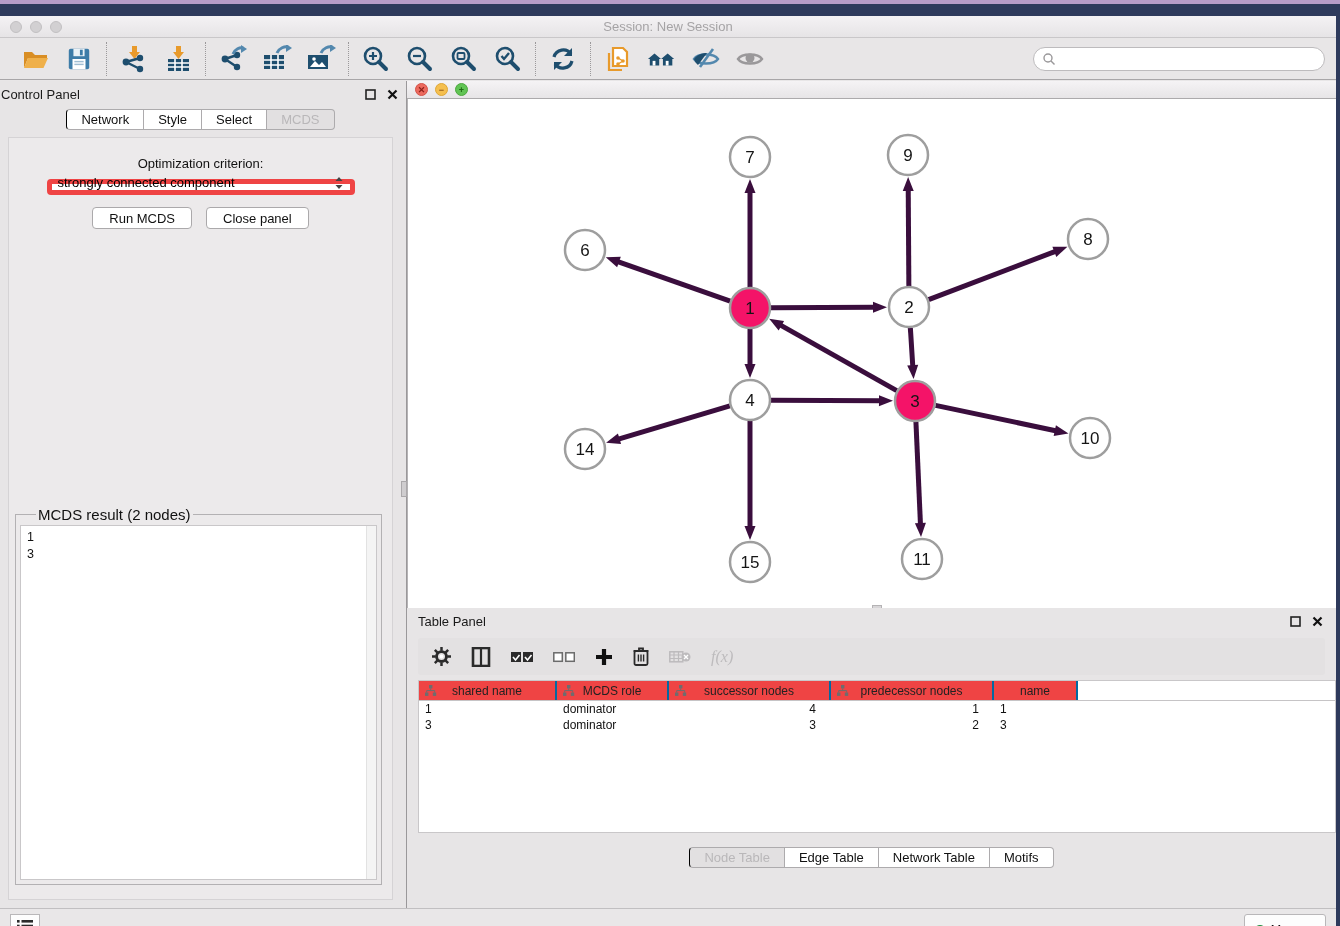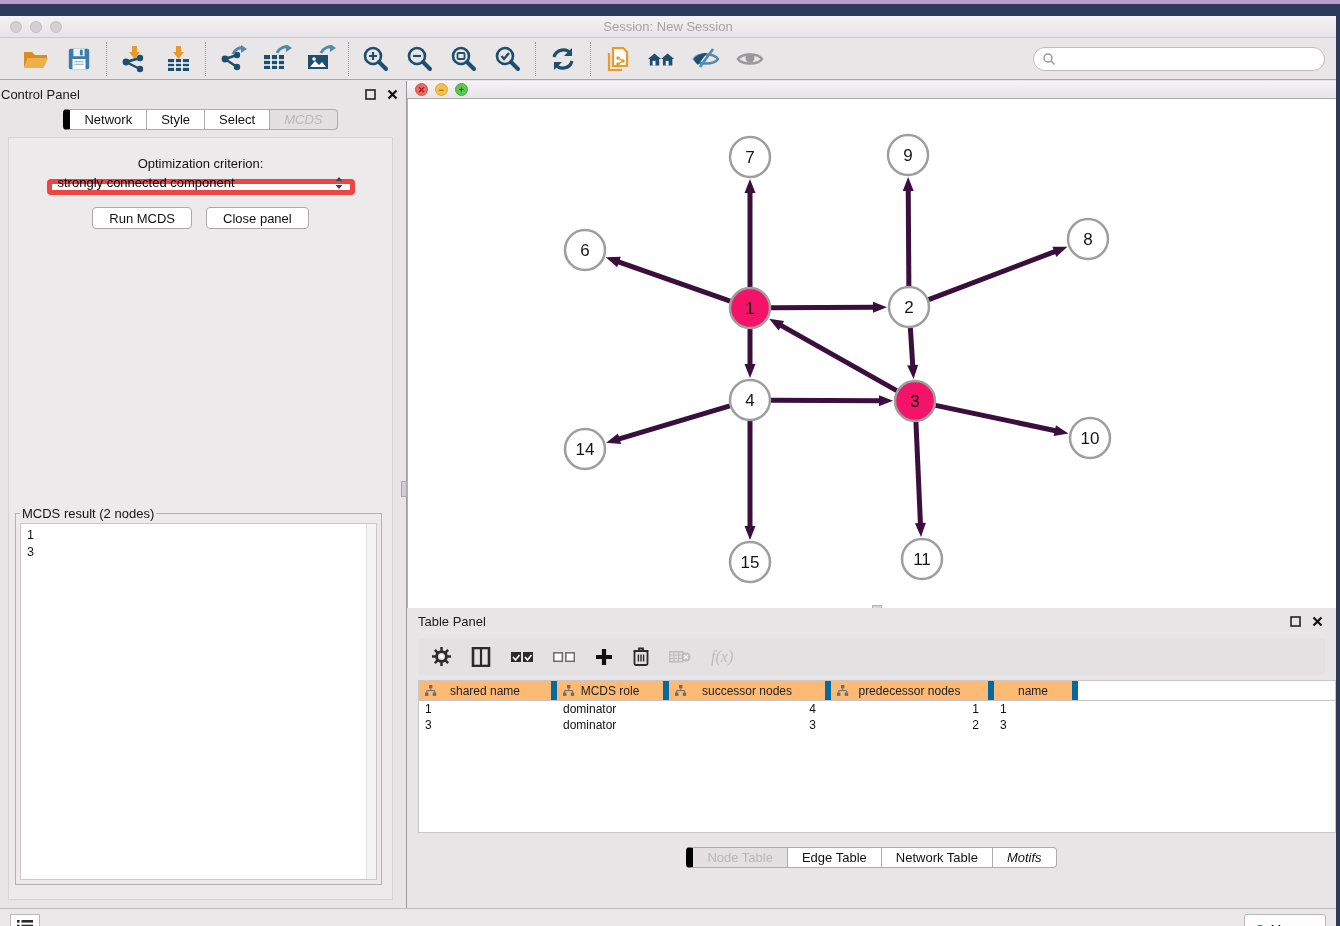--- a/index.html
+++ b/index.html
@@ -29,31 +29,31 @@
   .v-split { width:6px; background:#E7E5E6; border-right:1px solid #9A989A; position:relative; }
   .v-split .handle { position:absolute; left:0px; top:400px; width:6px; height:16px; background:#CFCDCF; border:1px solid #AAA8AA; }
   .right-region { flex:1; display:flex; flex-direction:column; position:relative; }
 
   
   .cp-header { height:26px; display:flex; align-items:center; padding:0 1px; font-size:13px; color:#1a1a1a; }
   .cp-header .spacer, .tp-header .spacer { flex:1; }
   .win-btn { width:16px; height:16px; display:flex; align-items:center; justify-content:center; margin-left:6px; }
   .seg-tabs { display:flex; justify-content:center; margin-top:2px; }
   .seg { border:1px solid #ADABAD; background:#fff; font-size:13px; color:#111; padding:2px 14px; height:21px; line-height:16px; border-left:none; }
-  .seg:first-child { border-left:7px solid #000000; border-radius:4px 0 0 4px; }
-  .seg:last-child { border-radius:0 4px 4px 0;font-style:italic; }
+  .seg:first-child { border-left:1px solid #000000; border-radius:4px 0 0 4px; }
+  .seg:last-child { border-radius:0 4px 4px 0; }
   .seg.selected { background:#E2E0E1; color:#B9B7B9; }
   .cp-body { position:absolute; left:8px; right:8px; top:56px; bottom:8px; background:#ECEAEB; border:1px solid #D5D3D5; }
   .opt-label { text-align:center; margin-top:18px; font-size:13px; color:#111; }
   .select { margin:8px auto 0; width:308px; height:16px; background:#fff; border:5px solid #ef4444; border-radius:4px; display:flex; align-items:flex-end; padding:0 6px; font-size:13px; }
   .select .val { flex:1; }
   .btn-row { display:flex; justify-content:center; gap:14px; margin-top:12px; }
   .push-btn { background:#fff; border:1px solid #ABA9AB; border-radius:4px; height:22px; padding:0 16px; font-size:13px; color:#111; font-family:"Liberation Sans",sans-serif; }
   .result-box { position:absolute; left:6px; right:10px; top:368px; bottom:14px; border:1px solid #B3B1B3; }
-  .result-box legend { font-size:13px; color:#111; margin-left:4px; padding:0 2px; }
+  .result-box legend { font-size:15px; color:#111; margin-left:20px; padding:0 2px; }
   .result-inner { position:absolute; left:4px; right:4px; top:2px; bottom:4px; background:#fff; border:1px solid #C9C7C9; font-size:12.5px; color:#111; padding:3px 6px; line-height:17px; white-space:pre-line; }
   .result-scroll { position:absolute; right:0; top:0; bottom:0; width:10px; background:#F4F4F4; border-left:1px solid #E2E2E2; }
 
   
   .net-window { height:527px; display:flex; flex-direction:column; }
   .net-titlebar { height:21px; background:linear-gradient(#F5F3F5,#E7E5E7); border-bottom:1px solid #ACAAAC; position:relative; display:flex; align-items:center; }
   .lights { display:flex; gap:7px; margin-left:8px; }
   .light { width:13px; height:13px; border-radius:50%; display:flex; align-items:center; justify-content:center; font-size:9px; font-weight:bold; }
   .light.red { background:#EC6A5E; border:1px solid #D55249; color:#8E201A; }
   .light.yellow { background:#F5BF4F; border:1px solid #DFA736; color:#93591B; }
@@ -63,21 +63,21 @@
   .canvas-handle { position:absolute; left:50%; bottom:-3px; width:10px; height:6px; background:#D8D6D8; border:1px solid #B5B3B5; }
 
   
   .table-panel { flex:1; background:#E7E5E6; position:relative; }
   .tp-header { height:26px; display:flex; align-items:center; padding:0 11px; font-size:13px; color:#1a1a1a; }
   .tp-toolbar { margin:4px 11px 0; height:37px; background:#E3E1E2; border-radius:3px; display:flex; align-items:center; gap:20px; padding:0 14px; }
   .tp-btn { display:flex; align-items:center; justify-content:center; }
   .fx { font-family:"Liberation Serif", serif; font-style:italic; font-size:16px; color:#BDBBBD; }
   .table-wrap { position:absolute; left:11px; right:0px; top:72px; bottom:75px; background:#fff; border:1px solid #C9C7C9; overflow:hidden; }
   .t-header { display:grid; grid-template-columns:138px 112px 162px 163px 84px 1fr; height:20px; border-bottom:1px solid #C6C4C6; }
-  .th { background:#fdba74; border-right:6px solid #0369a1; position:relative; display:flex; align-items:center; justify-content:center; font-size:12px; color:#222; }
+  .th { background:#ef4444; border-right:2px solid #0369a1; position:relative; display:flex; align-items:center; justify-content:center; font-size:12px; color:#222; }
   .th:last-child { background:transparent; border-right:none; }
   .th .tree-ic { position:absolute; left:5px; top:3px; }
   .t-row { display:grid; grid-template-columns:138px 112px 162px 163px 84px 1fr; height:16px; font-size:12px; color:#111; }
   .t-row .td { padding:0 6px; line-height:16px; overflow:hidden; }
   .td.ralign { text-align:right; padding-right:15px; }
   .bottom-tabs { position:absolute; left:0; right:0; bottom:40px; display:flex; justify-content:center; }
   .tp-strip { position:absolute; left:0; right:0; bottom:0; height:32px; background:#E7E5E6; }
 
   
   .statusbar { position:absolute; left:0; top:892px; width:1336px; height:34px; background:#E9E7E8; border-top:1px solid #C1BFC1; }

